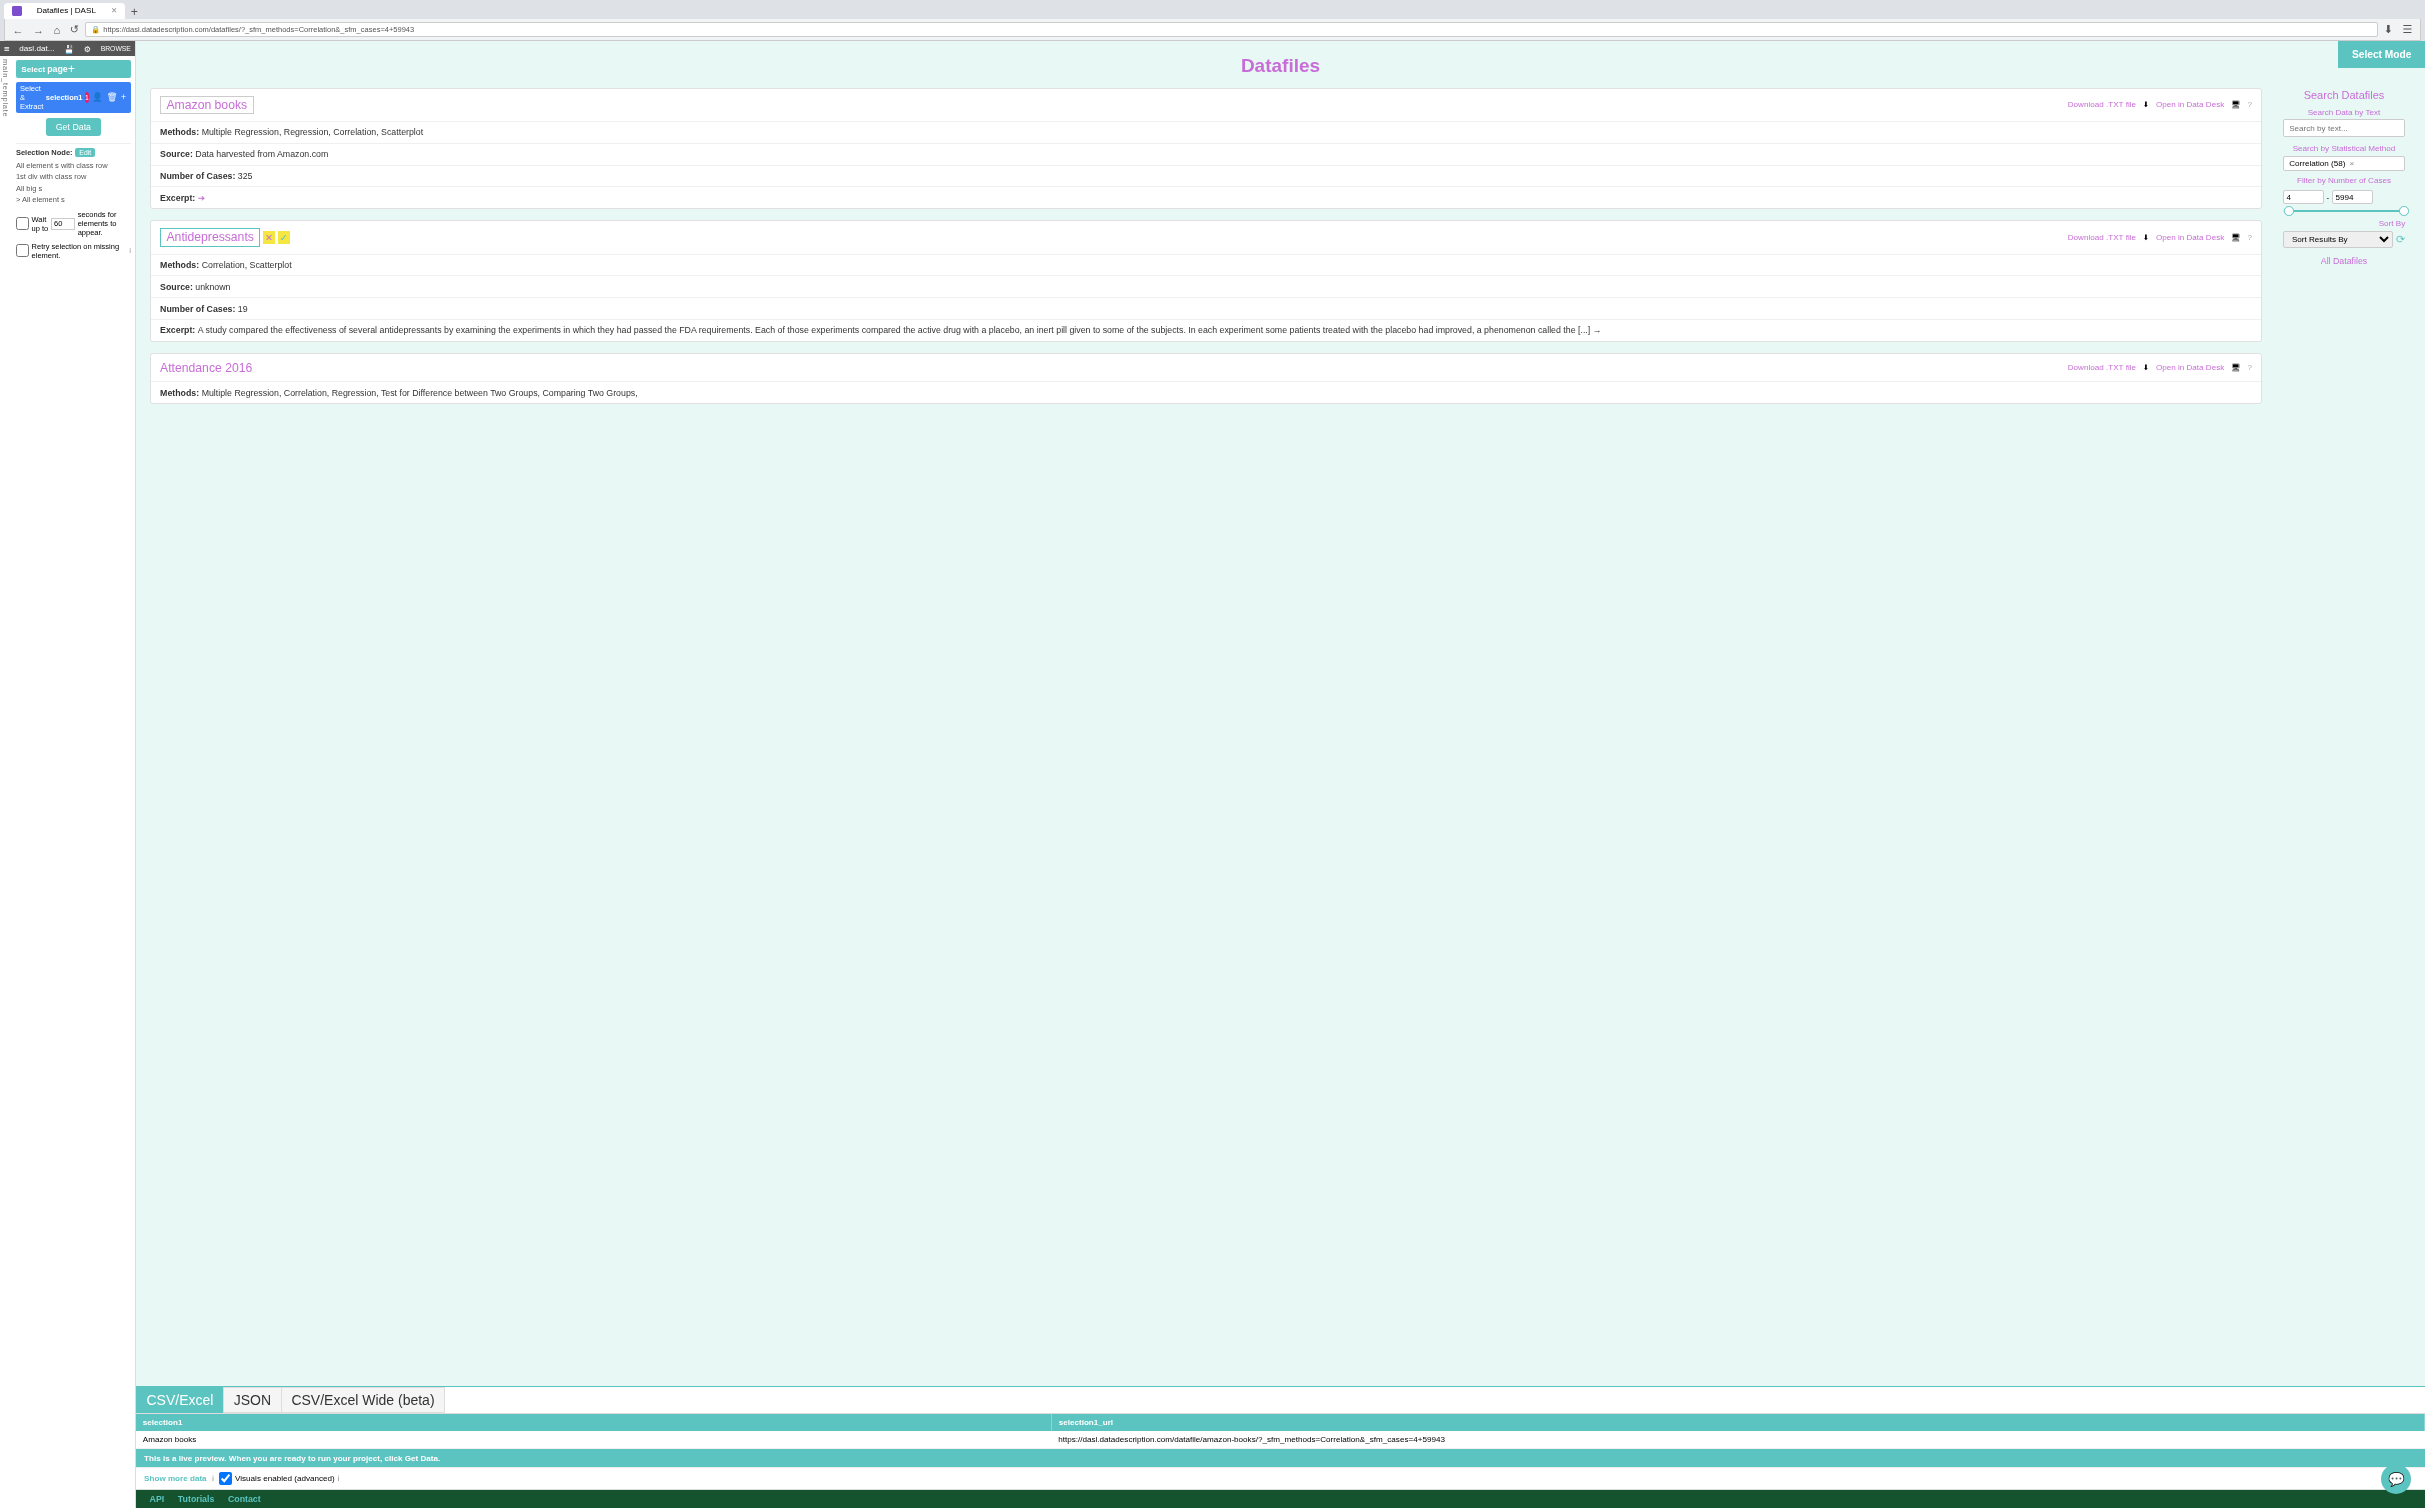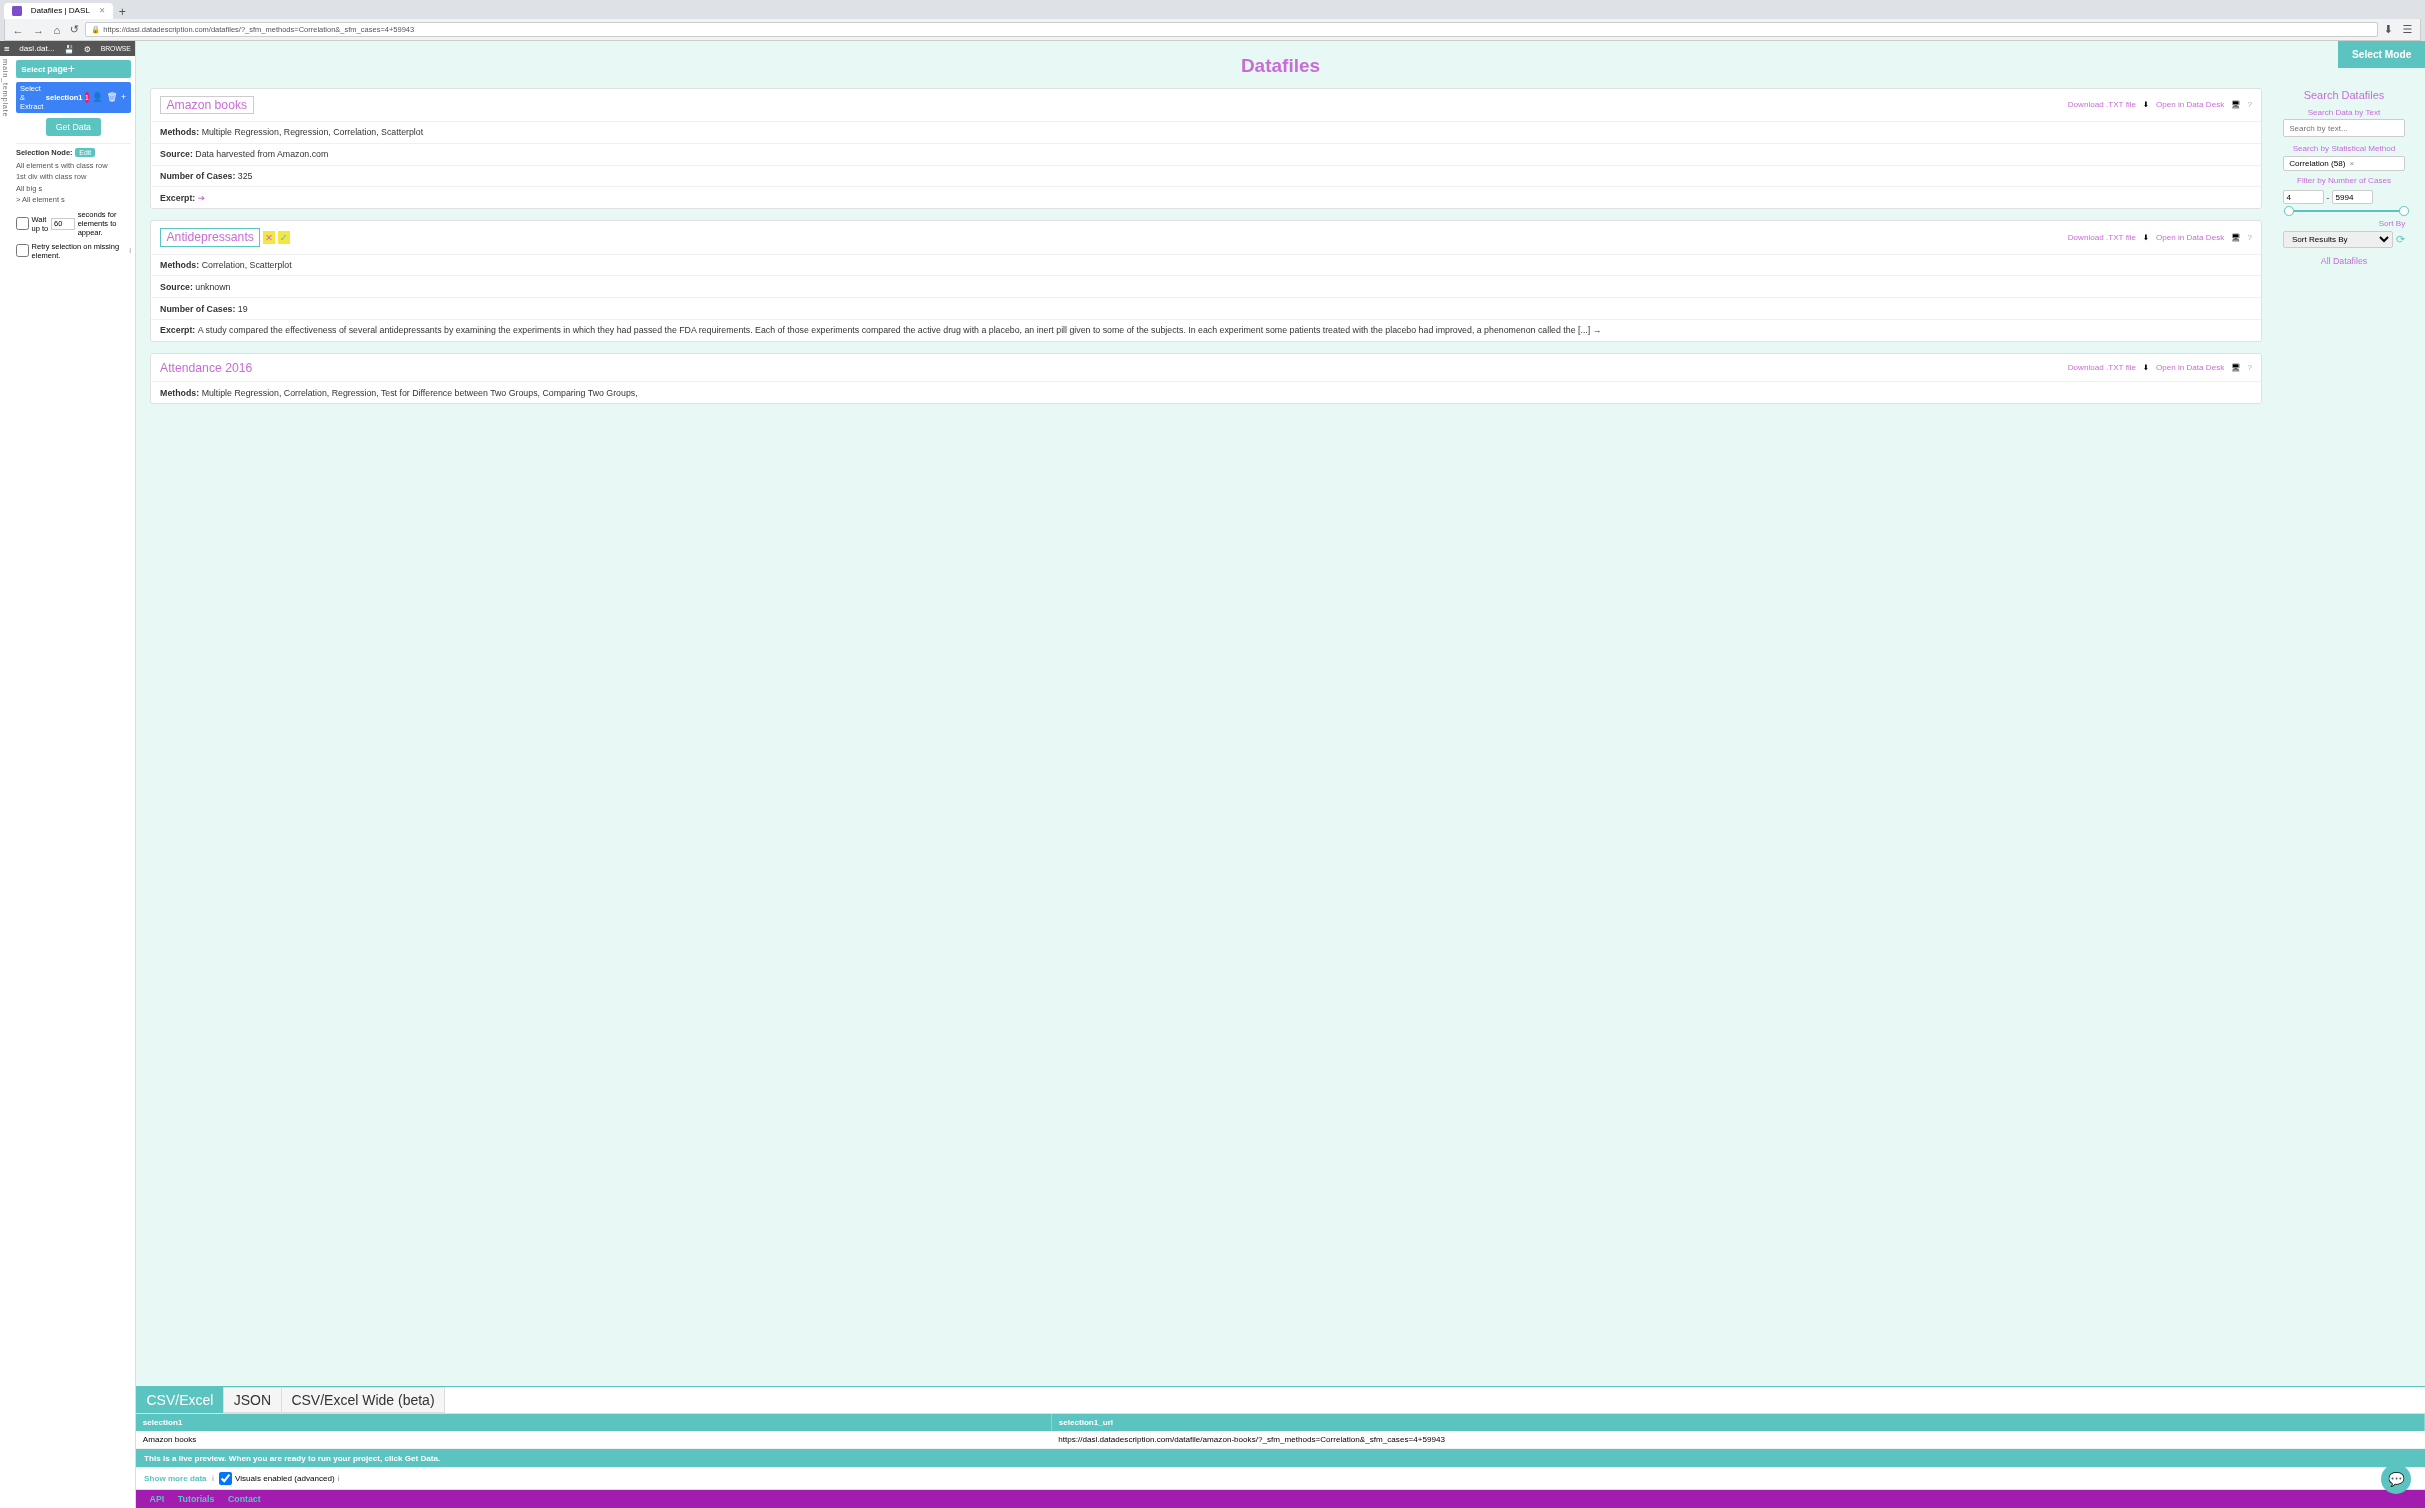--- a/index.html
+++ b/index.html
@@ -1,21 +1,21 @@
 <!DOCTYPE html>
 <html style="font-size:11px"><head>
   <meta charset="utf-8">
   <style>
     * { box-sizing: border-box; margin: 0; padding: 0; }
     body { font-family: Arial, sans-serif; font-size: 8.8px; background: #e8e8e8; display: flex; flex-direction: column; height: 100vh; overflow: hidden; }
 
     
     .browser-chrome { background: #dee1e6; padding: 2.7px 4.1px 0; }
     .browser-tabs { display: flex; align-items: flex-end; gap: 1.4px; }
-    .browser-tab { background: white; border-radius: 4.1px 4.1px 0 0; padding: 3.4px 8.1px; display: flex; align-items: center; gap: 9px; font-size: 8.1px; min-width: 95px; }
+    .browser-tab { background: white; border-radius: 4.1px 4.1px 0 0; padding: 3.4px 8.1px; display: flex; align-items: center; gap: 15px; font-size: 8.1px; min-width: 95px; }
     .browser-tab .tab-favicon { width: 9.5px; height: 9.5px; background: #7c4dcc; border-radius: 1.4px; display: inline-block; }
     .browser-tab .tab-close { color: #888; margin-left: auto; cursor: pointer; font-size: 7.5px; }
     .browser-tab-new { background: transparent; border: none; font-size: 12.2px; color: #555; cursor: pointer; padding: 0 4.1px; }
     .browser-toolbar { background: #f1f3f4; border: 0.7px solid #ccc; border-top: none; display: flex; align-items: center; gap: 2.7px; padding: 2.7px 4.1px; }
     .nav-btn { background: none; border: none; cursor: pointer; color: #555; font-size: 11px; padding: 1.4px 3.4px; border-radius: 2px; }
     .address-bar { flex: 1; border: 0.7px solid #ccc; border-radius: 2px; padding: 2px 5.4px; font-size: 8.1px; display: flex; align-items: center; gap: 2.7px; background: white; }
     .address-bar span { color: #555; font-size: 7.5px; }
     .address-url { color: #333; font-size: 8.1px; }
     .address-secure { color: #1a73e8; font-size: 6.8px; }
     .toolbar-right { display: flex; gap: 2.7px; }
@@ -99,21 +99,21 @@
     .data-table td { padding: 4.1px 6.8px; font-size: 8.1px; border-bottom: 0.7px solid #f0f0f0; vertical-align: top; }
     .data-table td:first-child { width: 40%; }
     .live-preview-bar { background: #5bc4c0; color: white; padding: 4.1px 8.1px; font-size: 8.1px; font-weight: bold; }
     .show-more-row { display: flex; align-items: center; gap: 5.4px; padding: 4.1px 8.1px; border-top: 0.7px solid #eee; font-size: 8.1px; }
     .show-more-btn { color: #5bc4c0; cursor: pointer; text-decoration: none; font-weight: bold; }
     .info-circle { color: #888; font-size: 7.5px; }
     .visuals-checkbox { display: flex; align-items: center; gap: 2.7px; }
     .chat-bubble { position: fixed; bottom: 13.6px; right: 13.6px; width: 30px; height: 30px; background: #5bc4c0; border-radius: 50%; display: flex; align-items: center; justify-content: center; cursor: pointer; color: white; font-size: 13.6px; }
 
     
-    .app-footer { background: #a21caf; border-top: 0.7px solid #ddd; display: flex; gap: 13.6px; padding: 4.1px 13.6px; font-size: 8.8px; align-items: center; }
+    .app-footer { background: #14532d; border-top: 0.7px solid #ddd; display: flex; gap: 13.6px; padding: 4.1px 13.6px; font-size: 8.8px; align-items: center; }
     .app-footer a { color: #5bc4c0; text-decoration: none; font-weight: bold; }
 
     .download-icon::after { content: "⬇"; font-size: 7.5px; }
     .monitor-icon::after { content: "🖥"; font-size: 7.5px; }
   </style>
 </head>
 <body>
 
 <div class="browser-chrome">
   <div class="browser-tabs">

